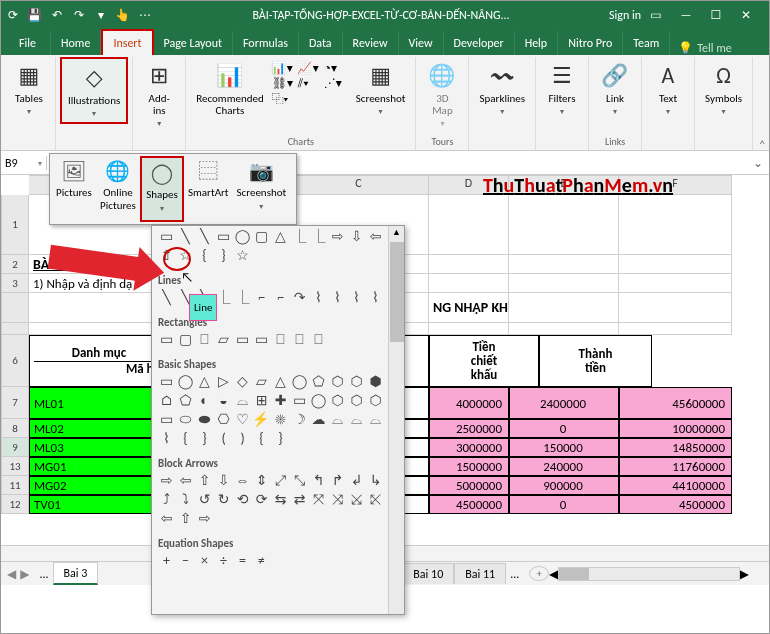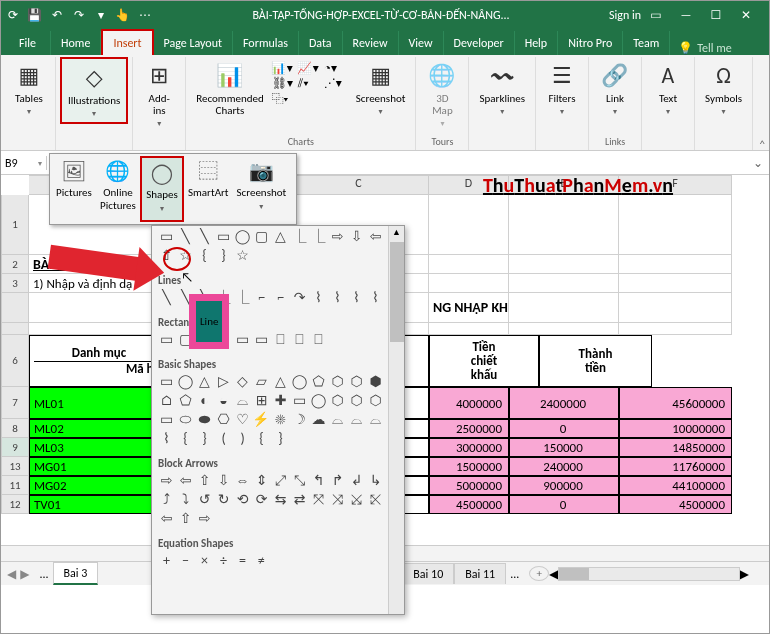--- a/index.html
+++ b/index.html
@@ -28,21 +28,21 @@
 .sp-item{display:flex;flex-direction:column;align-items:center;padding:2px 4px;font-size:11px;gap:2px;min-width:44px;text-align:center}
 .sp-item.hl{background:#d6e6df;border:2px solid #cc0000}
 .sp-ico{width:26px;height:26px;display:flex;align-items:center;justify-content:center;font-size:20px;color:#555}
 .shapegallery{position:absolute;left:150px;top:224px;width:254px;height:390px;background:#f3f3f3;border:1px solid #999;box-shadow:2px 2px 6px rgba(0,0,0,.3);overflow:hidden;z-index:30}
 .sg-section{padding:2px 6px 4px 6px}
 .sg-head{font-size:11px;font-weight:bold;color:#555;padding:4px 0 2px 0}
 .sg-shapes{display:flex;flex-wrap:wrap;gap:2px}
 .sg-shapes span{width:17px;height:17px;display:flex;align-items:center;justify-content:center;font-size:14px;color:#444;cursor:pointer}
 .sg-vscroll{position:absolute;right:0;top:0;width:16px;height:100%;background:#eaeaea;border-left:1px solid #ccc}
 .sg-vscroll .thumb{position:absolute;top:16px;width:14px;left:1px;height:100px;background:#c0c0c0}
-.tooltip{position:absolute;background:#0f766e;border:7px solid #ec4899;padding:14px 4px;font-size:11px;z-index:40}
+.tooltip{position:absolute;background:#5eead4;border:1px solid #ec4899;padding:6px 4px;font-size:11px;z-index:40}
 .fbox{height:24px;display:flex;align-items:center;border-bottom:1px solid #ccc;background:#fff}
 .fbox .name{width:46px;padding:0 4px;font-size:12px;border-right:1px solid #ccc;display:flex;align-items:center;justify-content:space-between}
 .fbox .fx{padding:0 10px;color:#888;font-size:13px}
 .fbox .val{font-size:12px}
 .fbox .collapse{margin-left:auto;padding-right:6px;color:#666}
 .gridwrap{height:370px;overflow:hidden;position:relative;background:#fff}
 .colheads{display:flex;height:20px;margin-left:28px}
 .colheads div{border:1px solid #ccc;border-left:none;background:#e8e8e8;text-align:center;font-size:12px;color:#444}
 .rows{}
 .row{display:flex;height:19px}

